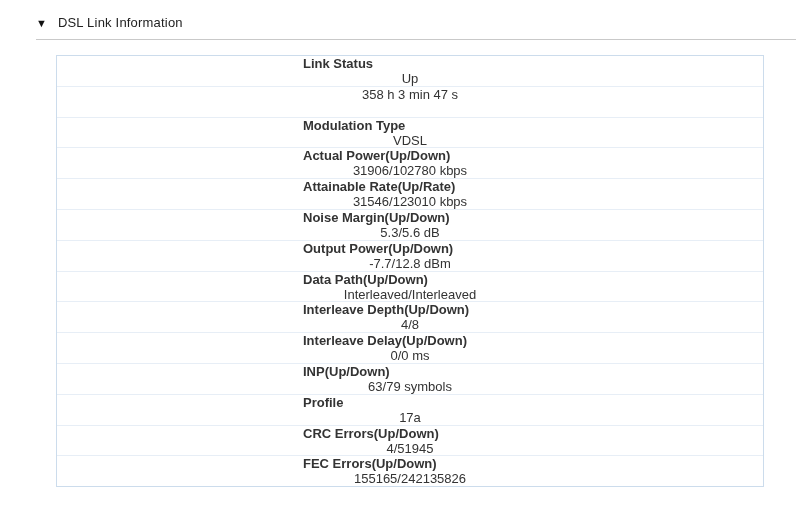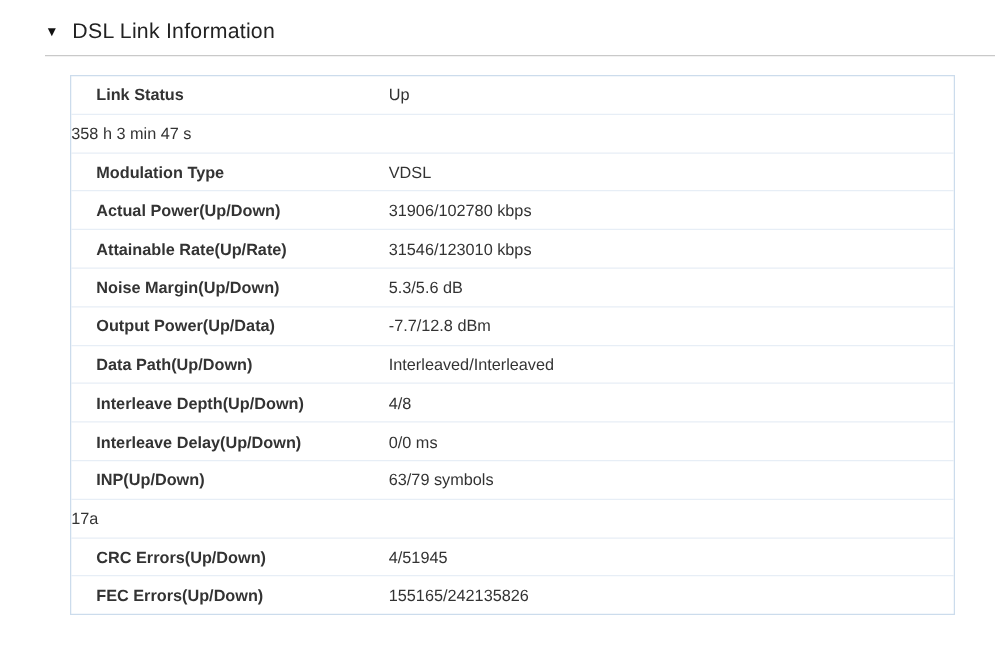--- a/index.html
+++ b/index.html
@@ -23,37 +23,38 @@
     border-bottom: 1px solid #c9c9c9;
     cursor: pointer;
   }
   .collapse-icon {
     font-size: 11px;
     color: #111111;
     line-height: 1;
     transform: translateY(1px);
   }
   .section-title {
-    font-size: 17px;
+    font-size: 13px;
     color: #222222;
     font-weight: 400;
     letter-spacing: 0.2px;
   }
   .info-table {
     margin: 15px 0 0 20px;
     width: 708px;
     border: 1px solid #ccdcec;
     box-sizing: border-box;
     background: #ffffff;
   }
   .row {
     display: flex;
     align-items: center;
     height: 29.8px;
     border-bottom: 1px solid #e7eef6;
+    flex-direction: column;
   }
   .row:last-child {
     border-bottom: none;
   }
   .cell-label {
     width: 234px;
     padding-left: 20px;
     font-size: 13px;
     font-weight: bold;
     color: #333333;
@@ -93,40 +94,41 @@
     </div>
     <div class="row">
       <span class="cell-label">Attainable Rate(Up/Rate)</span>
       <span class="cell-value">31546/123010 kbps</span>
     </div>
     <div class="row">
       <span class="cell-label">Noise Margin(Up/Down)</span>
       <span class="cell-value">5.3/5.6 dB</span>
     </div>
     <div class="row">
-      <span class="cell-label">Output Power(Up/Data)</span>
+      <span class="cell-label">Output Power(Up/Down)</span>
       <span class="cell-value">-7.7/12.8 dBm</span>
     </div>
     <div class="row">
       <span class="cell-label">Data Path(Up/Down)</span>
       <span class="cell-value">Interleaved/Interleaved</span>
     </div>
     <div class="row">
       <span class="cell-label">Interleave Depth(Up/Down)</span>
       <span class="cell-value">4/8</span>
     </div>
     <div class="row">
       <span class="cell-label">Interleave Delay(Up/Down)</span>
       <span class="cell-value">0/0 ms</span>
     </div>
     <div class="row">
       <span class="cell-label">INP(Up/Down)</span>
       <span class="cell-value">63/79 symbols</span>
     </div>
     <div class="row">
+      <span class="cell-label">Profile</span>
       <span class="cell-value">17a</span>
     </div>
     <div class="row">
       <span class="cell-label">CRC Errors(Up/Down)</span>
       <span class="cell-value">4/51945</span>
     </div>
     <div class="row">
       <span class="cell-label">FEC Errors(Up/Down)</span>
       <span class="cell-value">155165/242135826</span>
     </div>

